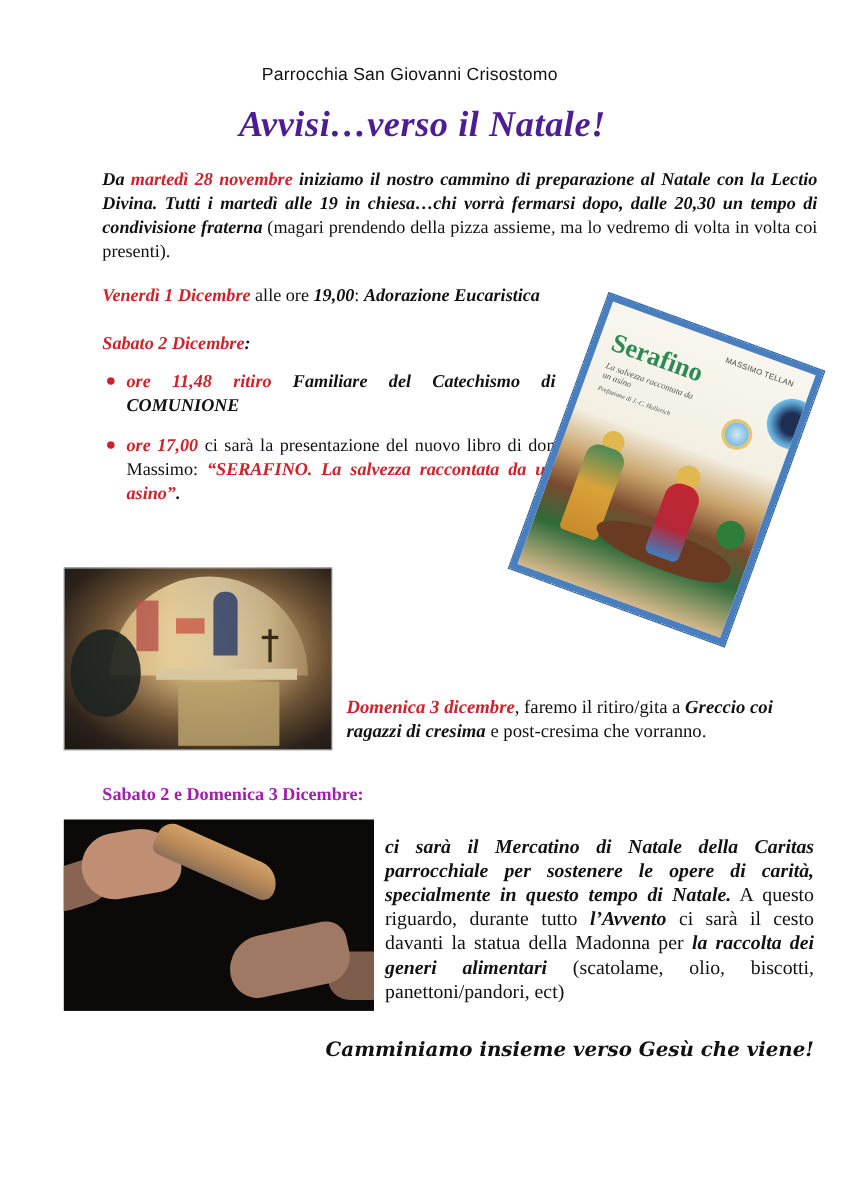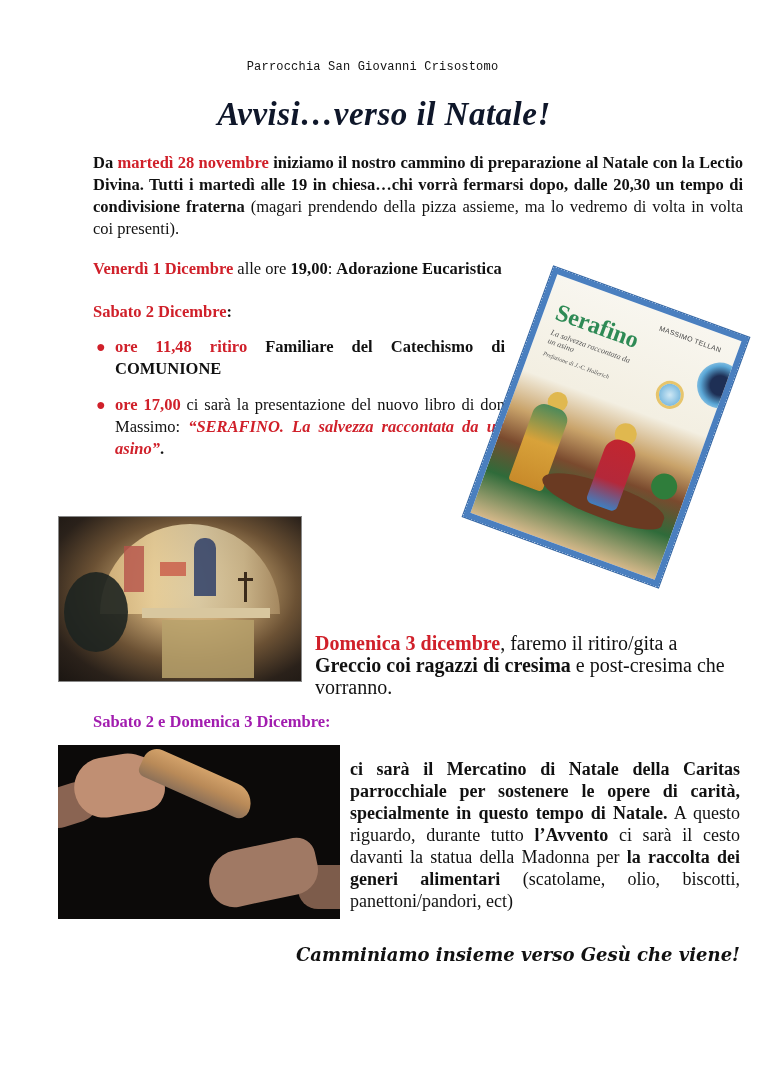--- a/index.html
+++ b/index.html
@@ -1,21 +1,21 @@
 <!DOCTYPE html>
 <html><head>
 <meta charset="utf-8">
 <style>
   html, body { margin: 0; padding: 0; }
   body { width: 768px; height: 1086px; background: #ffffff; position: relative; overflow: hidden; font-family: "Liberation Serif", serif; color: #111; }
   .abs { position: absolute; }
   .red { color: #d0202a; margin-top: 25px; }
-  b, .b { font-weight: bold; }
-  .header { left: 0; width: 745px; top: 60px; text-align: center; font-family: Liberation Mono, monospace; font-size: 12px; letter-spacing: 0.2px; }
-  .title { left: 0; width: 768px; top: 96px; text-align: center; font-family: "Liberation Serif", serif; font-style: italic; font-weight: bold; font-size: 33px; color: #0f172a; letter-spacing: 0.5px; }
+  b, .b { font-weight: bold; font-style: italic; }
+  .header { left: 0; width: 745px; top: 60px; text-align: center; font-family: Liberation Sans, sans-serif; font-size: 16px; letter-spacing: 0.2px; }
+  .title { left: 0; width: 768px; top: 96px; text-align: center; font-family: "Liberation Serif", serif; font-style: italic; font-weight: bold; font-size: 33px; color: #4c1d95; letter-spacing: 0.5px; }
   .intro { left: 93px; width: 650px; top: 152px; font-size: 16.5px; line-height: 22px; text-align: justify; }
   .line { font-size: 16.5px; line-height: 22px; }
   .bullets { left: 93px; width: 412px; top: 336px; font-size: 16.5px; line-height: 22px; text-align: justify; }
   .bullet { position: relative; padding-left: 22px; margin-bottom: 14px; }
   .bullet .dot { position: absolute; left: 3px; top: 0; color: #d0202a; font-size: 16px; }
   .book-wrap { left: 478px; top: 282px; width: 248px; height: 282px; }
   .book { position: absolute; left: 24px; top: 12px; width: 196px; height: 254px; transform: rotate(20deg); border: 6px solid #4a7fbf; background: linear-gradient(180deg, #f8f6ef 0%, #f3efe2 40%, #c9a36a 55%, #7a4a2e 68%, #2f6b3a 82%, #d5b88a 100%); box-shadow: 0 0 0 1px #3a6aa5; overflow: hidden; }
   .book .author { position: absolute; right: 16px; top: 12px; font-family: "Liberation Sans", sans-serif; font-size: 7px; color: #444; letter-spacing: 0.3px; }
   .book .btitle { position: absolute; left: 12px; top: 22px; font-family: "Liberation Serif", serif; font-weight: bold; font-size: 24px; color: #2e8a55; }
   .book .bsub { position: absolute; left: 14px; top: 52px; font-family: "Liberation Serif", serif; font-style: italic; font-size: 8px; color: #555; line-height: 9px; width: 90px; }
@@ -31,21 +31,21 @@
   .img-greccio { left: 58px; top: 516px; width: 244px; height: 166px; background: radial-gradient(ellipse at 55% 45%, #e9d6a6 0%, #c9a874 25%, #6b5134 55%, #2a211a 80%, #1a1511 100%); box-shadow: inset 0 0 0 1px #888; overflow: hidden; }
   .img-greccio .arch { position: absolute; left: 42px; top: 8px; width: 180px; height: 90px; border-radius: 90px 90px 0 0; background: linear-gradient(90deg, #d6b47c 0%, #e8cf9a 30%, #d8c8a2 55%, #c9b48a 80%, #a88b62 100%); opacity: 0.9; }
   .img-greccio .fig1 { position: absolute; left: 66px; top: 30px; width: 20px; height: 46px; background: #b5524a; opacity: 0.8; }
   .img-greccio .fig2 { position: absolute; left: 136px; top: 22px; width: 22px; height: 58px; background: #2f3f68; border-radius: 10px 10px 0 0; opacity: 0.85; }
   .img-greccio .fig3 { position: absolute; left: 102px; top: 46px; width: 26px; height: 14px; background: #c64a3c; opacity: 0.7; }
   .img-greccio .altar { position: absolute; left: 84px; top: 92px; width: 128px; height: 10px; background: #d8c79f; }
   .img-greccio .rock { position: absolute; left: 104px; top: 104px; width: 92px; height: 58px; background: #b9a26c; opacity: 0.85; }
   .img-greccio .plant { position: absolute; left: 6px; top: 56px; width: 64px; height: 80px; border-radius: 50%; background: #1d2420; opacity: 0.9; }
   .img-greccio .cross { position: absolute; left: 186px; top: 56px; width: 3px; height: 30px; background: #3a2a1a; }
   .img-greccio .cross::after { content: ""; position: absolute; left: -6px; top: 6px; width: 15px; height: 3px; background: #3a2a1a; }
-  .greccio-text { left: 315px; width: 426px; top: 632px; font-size: 20px; line-height: 22px; }
+  .greccio-text { left: 315px; width: 426px; top: 632px; font-size: 17px; line-height: 22px; }
   .sec3-title { left: 93px; top: 712px; font-size: 16.5px; font-weight: bold; color: #a21caf; }
   .img-bread { left: 58px; top: 745px; width: 282px; height: 174px; background: #0c0a09; overflow: hidden; }
   .img-bread .hand1 { position: absolute; left: 16px; top: 10px; width: 90px; height: 60px; border-radius: 40px 50px 30px 40px; background: #c08f73; transform: rotate(-10deg); }
   .img-bread .arm1 { position: absolute; left: -20px; top: 40px; width: 60px; height: 40px; border-radius: 20px; background: #8a6452; transform: rotate(-18deg); }
   .img-bread .bread { position: absolute; left: 80px; top: 22px; width: 118px; height: 32px; border-radius: 40px 60px 30px 20px; background: linear-gradient(180deg, #d3a26a 0%, #b98a58 50%, #8c7058 100%); transform: rotate(24deg); }
   .img-bread .hand2 { position: absolute; left: 150px; top: 100px; width: 110px; height: 56px; border-radius: 50px 30px 40px 40px; background: #a07964; transform: rotate(-12deg); }
   .img-bread .arm2 { position: absolute; left: 240px; top: 120px; width: 60px; height: 44px; border-radius: 20px; background: #7d5c4b; }
   .caritas-text { left: 350px; width: 390px; top: 758px; font-size: 18px; line-height: 22px; text-align: justify; }
   .closing { right: 28px; top: 944px; font-family: "DejaVu Serif", serif; font-style: italic; font-weight: bold; font-size: 18px; color: #111; }
 </style>

